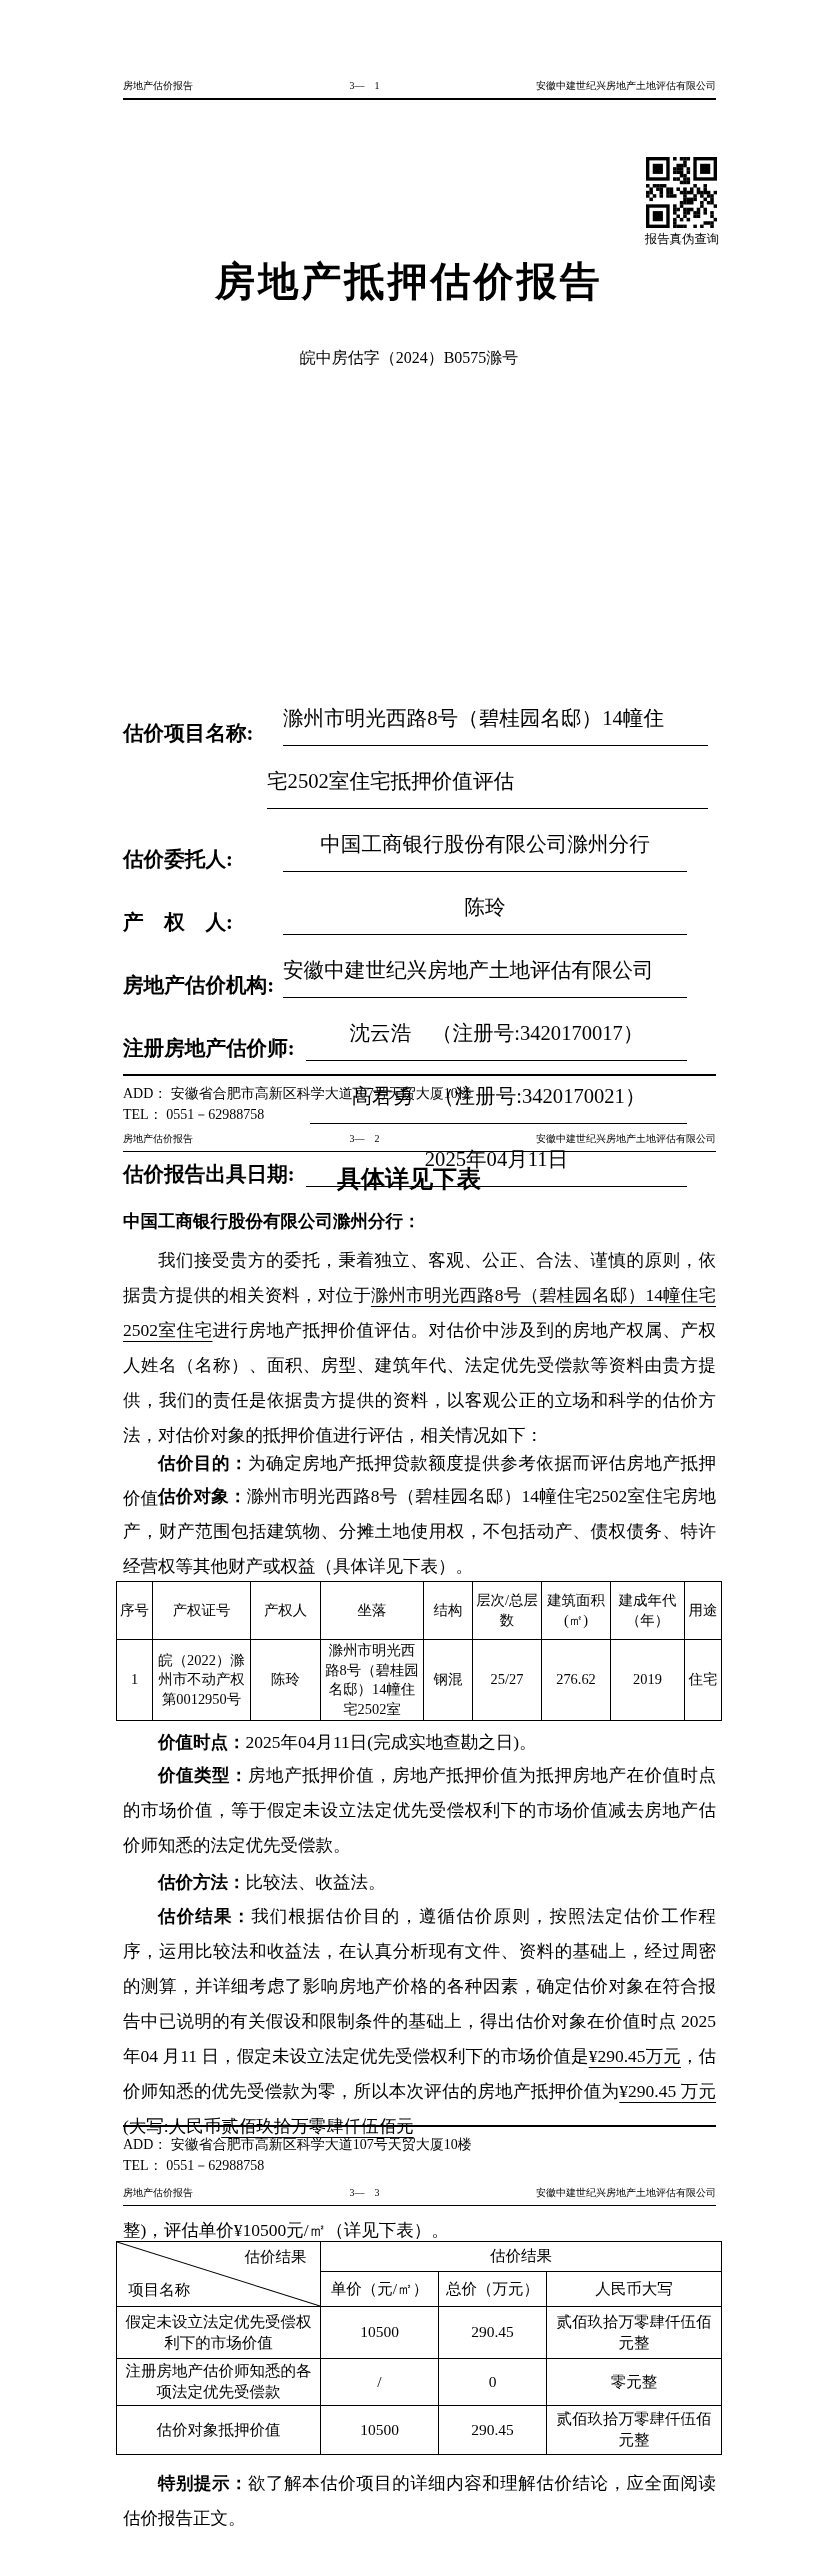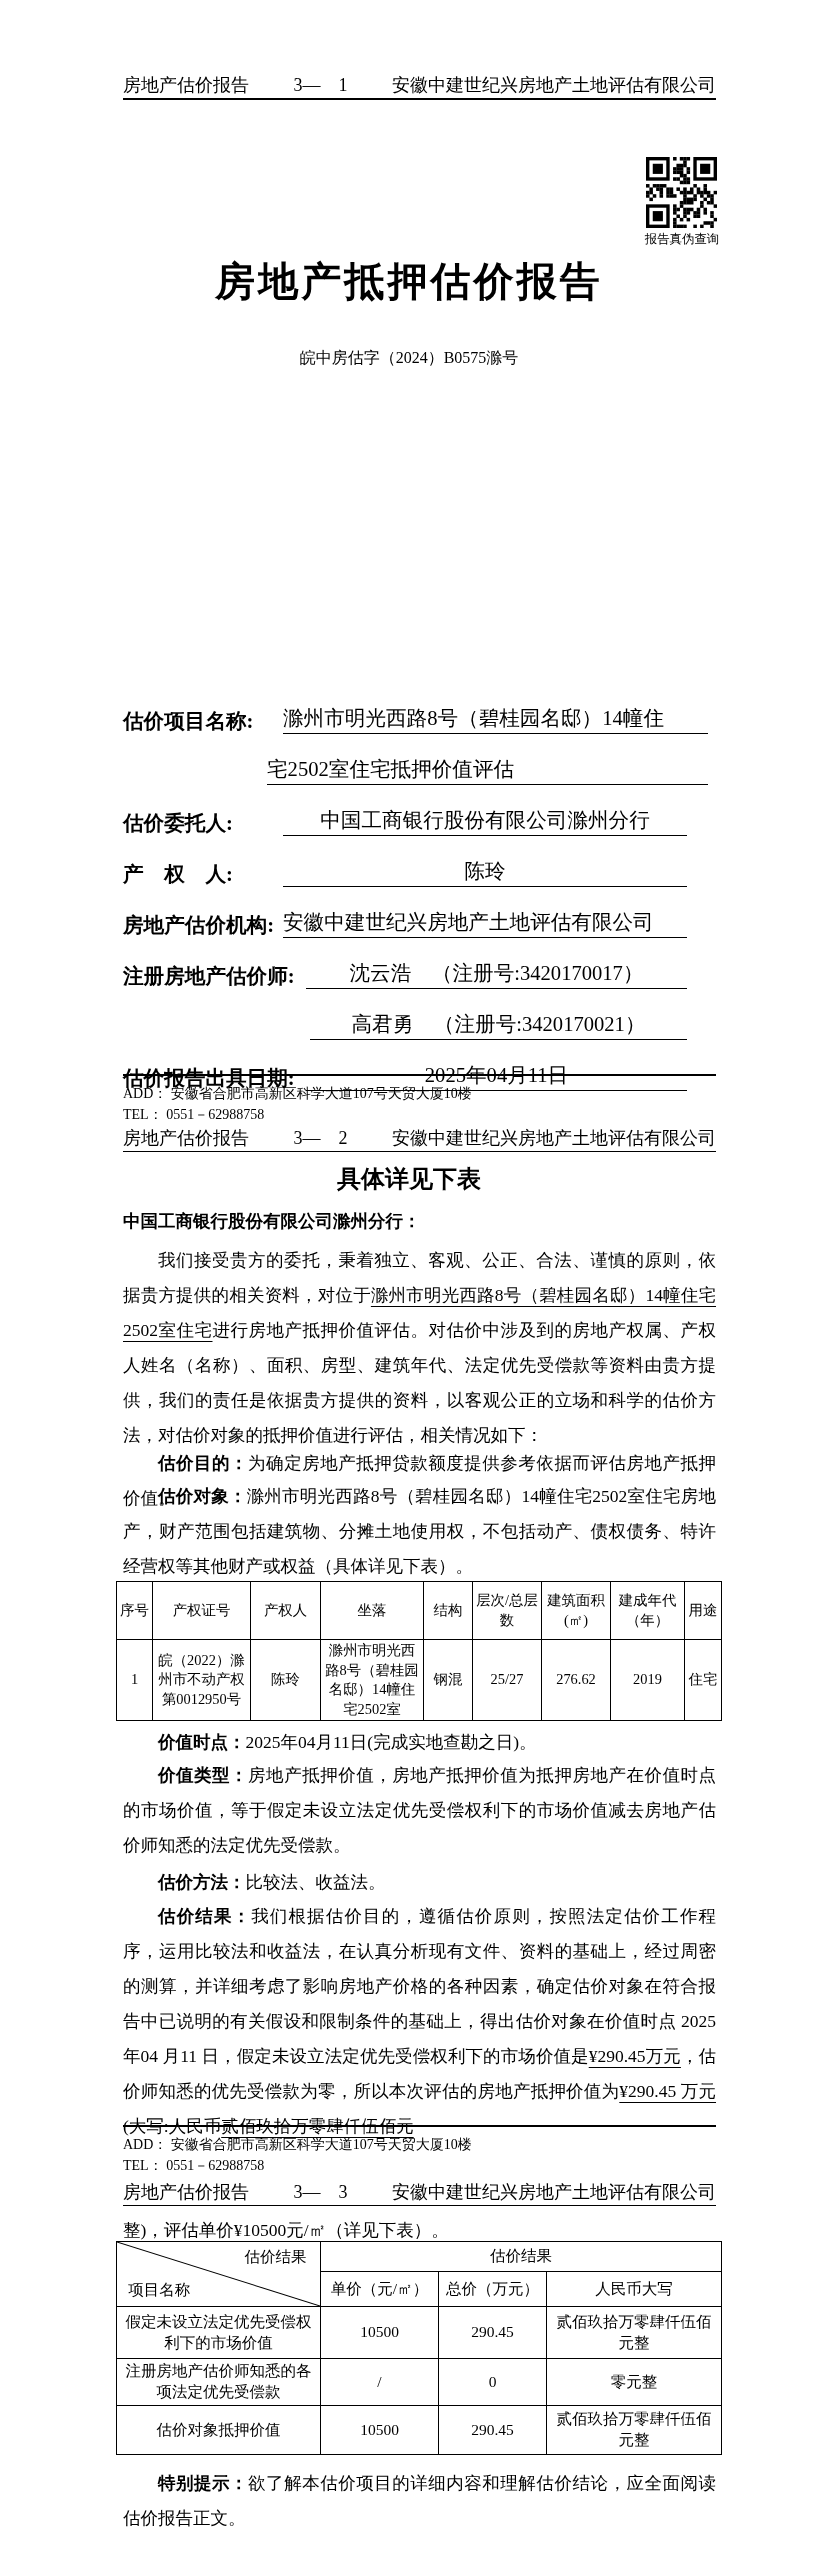--- a/index.html
+++ b/index.html
@@ -2,21 +2,21 @@
 <html style="font-size:8.2px"><head>
 <meta charset="utf-8">
 <style>
   html,body{margin:0;padding:0;background:#ffffff;}
   body{width:818px;height:3300px;position:relative;overflow:hidden;
        font-family:"Liberation Serif","DejaVu Serif",serif;color:#000;}
   .b{font-weight:bold;}
   .u{text-decoration:underline;text-underline-offset:4.6px;text-decoration-thickness:1px;}
   
   .hdr{position:absolute;left:123px;width:593px;display:flex;justify-content:space-between;
-       align-items:flex-end;font-size:18px;line-height:15.5px;padding-bottom:4.6px;}
+       align-items:flex-end;font-size:10px;line-height:15.5px;padding-bottom:4.6px;}
   .hdr.thick{border-bottom:2.1px solid #000;}
   .hdr.thin{border-bottom:1.5px solid #000;}
   .hdr .ctr{white-space:pre;}
   
   .ftr{position:absolute;left:123px;width:593px;border-top:2.6px solid #000;
        padding-top:8.2px;font-size:14px;line-height:20.6px;}
   
   .qrwrap{position:absolute;left:646px;top:157px;width:71px;height:71px;}
   .qrcap{position:absolute;left:633px;top:231px;width:98px;text-align:center;font-size:12.4px;}
   .doctitle{position:absolute;left:0;top:257px;width:818px;text-align:center;
@@ -24,21 +24,21 @@
   .docno{position:absolute;left:0;top:348px;width:818px;text-align:center;
          font-size:16px;line-height:20.6px;}
   .fields{position:absolute;left:123px;top:705px;width:593px;}
   .frow{display:flex;align-items:flex-end;margin-bottom:22px;}
   .flabel{font-weight:bold;font-size:20.6px;line-height:26px;white-space:pre;flex:0 0 auto;}
   .w7{width:160px;}
   .w8{width:183px;}
   .sp280{flex:0 0 144px;}
   .sp362{flex:0 0 187px;}
   .fval{flex:1;font-size:20.6px;line-height:26px;border-bottom:1.5px solid #000;
-        padding-bottom:2px;margin-right:29px;}
+        padding-bottom:14px;margin-right:29px;}
   .fval.left{text-align:left;}
   .fval.center{text-align:center;}
   .mr16{margin-right:8.2px !important;}
   
   .ltitle{position:absolute;left:0;width:818px;text-align:center;font-size:24px;
           font-weight:bold;line-height:28px;}
   .salut{position:absolute;left:123px;width:593px;font-size:17.5px;font-weight:bold;line-height:24px;}
   .para{position:absolute;left:123px;width:593px;font-size:17.5px;line-height:35px;
         text-align:justify;text-justify:inter-ideograph;}
   .ind{text-indent:35px;}

